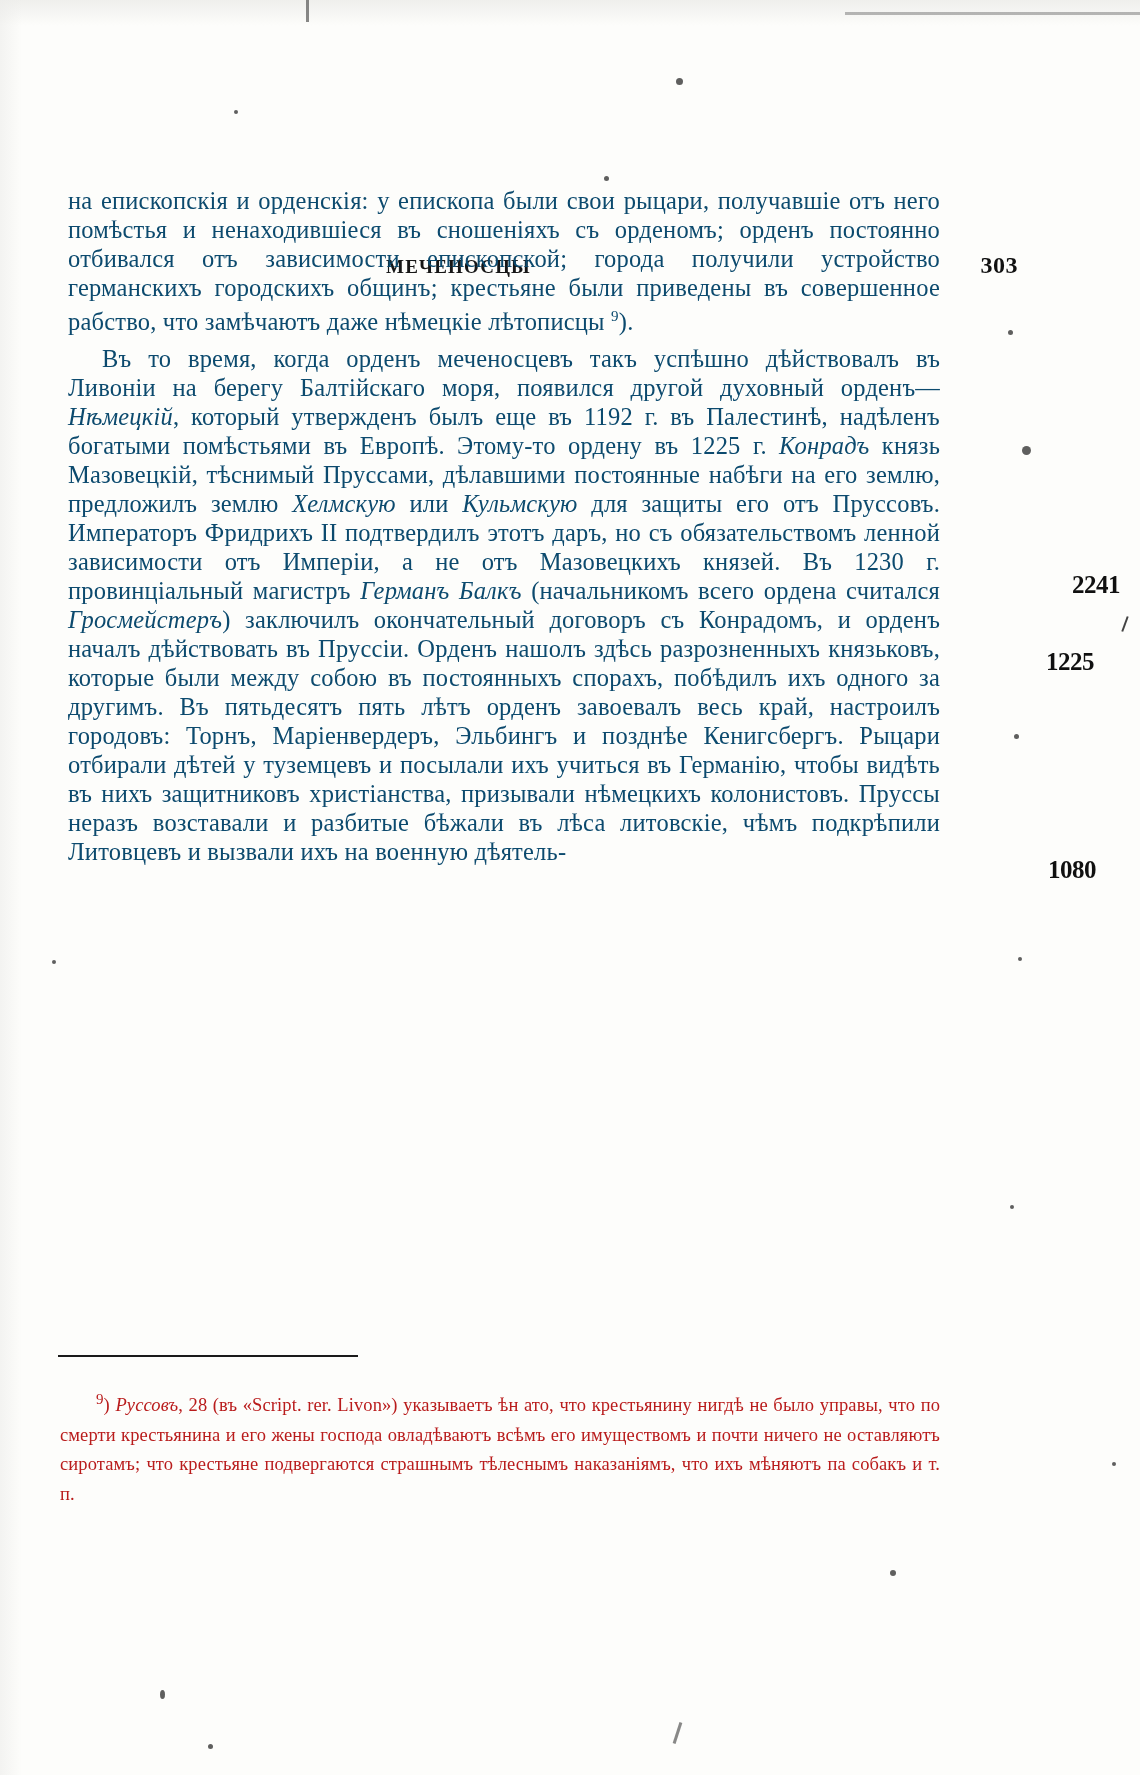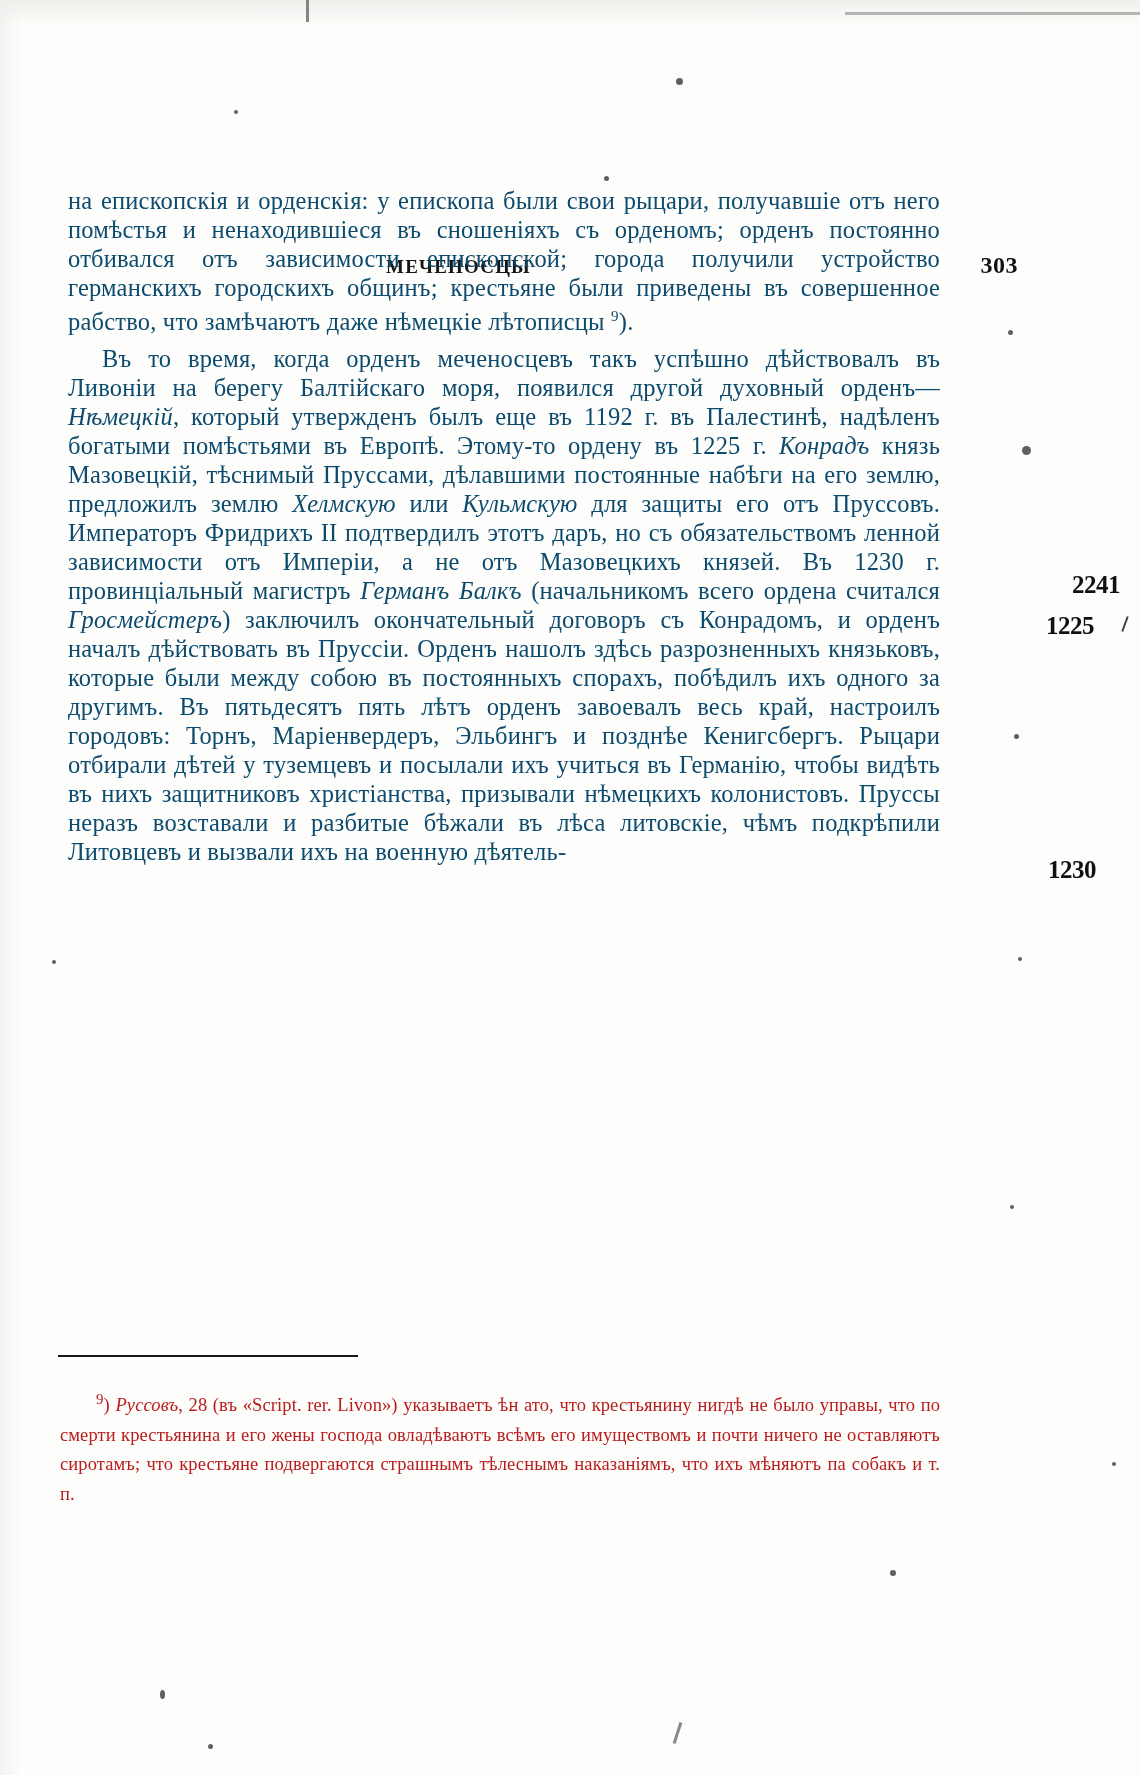--- a/index.html
+++ b/index.html
@@ -117,21 +117,21 @@
   .margin-note {
     position: absolute;
     right: 18px;
     font-size: 25px;
     font-weight: bold;
     letter-spacing: -.5px;
     color: #101010;
     font-family: "Liberation Serif", serif;
   }
   .mn1 { top: 571px; right: 20px; }
-  .mn2 { top: 612px; right: 46px; }
+  .mn2 { top: 648px; right: 46px; }
   .mn3 { top: 856px; right: 44px; }
 
   .tick {
     position: absolute;
     width: 2px;
     height: 16px;
     background: #222;
     transform: rotate(20deg);
     opacity: .85;
   }
@@ -171,15 +171,15 @@
     <p class="para indent" id="para-2">Въ то время, когда орденъ меченосцевъ такъ успѣшно дѣйствовалъ въ Ливоніи на берегу Балтійскаго моря, появился другой духовный орденъ—<span class="it">Нѣмецкій</span>, который утвержденъ былъ еще въ 1192 г. въ Палестинѣ, надѣленъ богатыми помѣстьями въ Европѣ. Этому-то ордену въ 1225 г. <span class="it">Конрадъ</span> князь Мазовецкій, тѣснимый Пруссами, дѣлавшими постоянные набѣги на его землю, предложилъ землю <span class="it">Хелмскую</span> или <span class="it">Кульмскую</span> для защиты его отъ Пруссовъ. Императоръ Фридрихъ II подтвердилъ этотъ даръ, но съ обязательствомъ ленной зависимости отъ Имперіи, а не отъ Мазовецкихъ князей. Въ 1230 г. провинціальный магистръ <span class="it">Германъ Балкъ</span> (начальникомъ всего ордена считался <span class="it">Гросмейстеръ</span>) заключилъ окончательный договоръ съ Конрадомъ, и орденъ началъ дѣйствовать въ Пруссіи. Орденъ нашолъ здѣсь разрозненныхъ князьковъ, которые были между собою въ постоянныхъ спорахъ, побѣдилъ ихъ одного за другимъ. Въ пятьдесятъ пять лѣтъ орденъ завоевалъ весь край, настроилъ городовъ: Торнъ, Маріенвердеръ, Эльбингъ и позднѣе Кенигсбергъ. Рыцари отбирали дѣтей у туземцевъ и посылали ихъ учиться въ Германію, чтобы видѣть въ нихъ защитниковъ христіанства, призывали нѣмецкихъ колонистовъ. Пруссы неразъ возставали и разбитые бѣжали въ лѣса литовскіе, чѣмъ подкрѣпили Литовцевъ и вызвали ихъ на военную дѣятель-</p>
   </main>
 
   <div class="rule"></div>
 
   <div class="footnote" id="footnote-1"><span class="fn-indent"></span><span class="sup">9</span>) <span class="it">Руссовъ</span>, 28 (въ «Script. rer. Livon») указываетъ ѣн ато, что крестьянину нигдѣ не было управы, что по смерти крестьянина и его жены господа овладѣваютъ всѣмъ его имуществомъ и почти ничего не оставляютъ сиротамъ; что крестьяне подвергаются страшнымъ тѣлеснымъ наказаніямъ, что ихъ мѣняютъ па собакъ и т. п.</div>
 
   <div class="margin-note mn1">2241</div>
   <div class="margin-note mn2">1225</div>
   <div class="tick" style="right:14px; top:616px;"></div>
-  <div class="margin-note mn3">1230</div>
+  <div class="margin-note mn3">1080</div>
 
 </div>
 
 </body></html>

